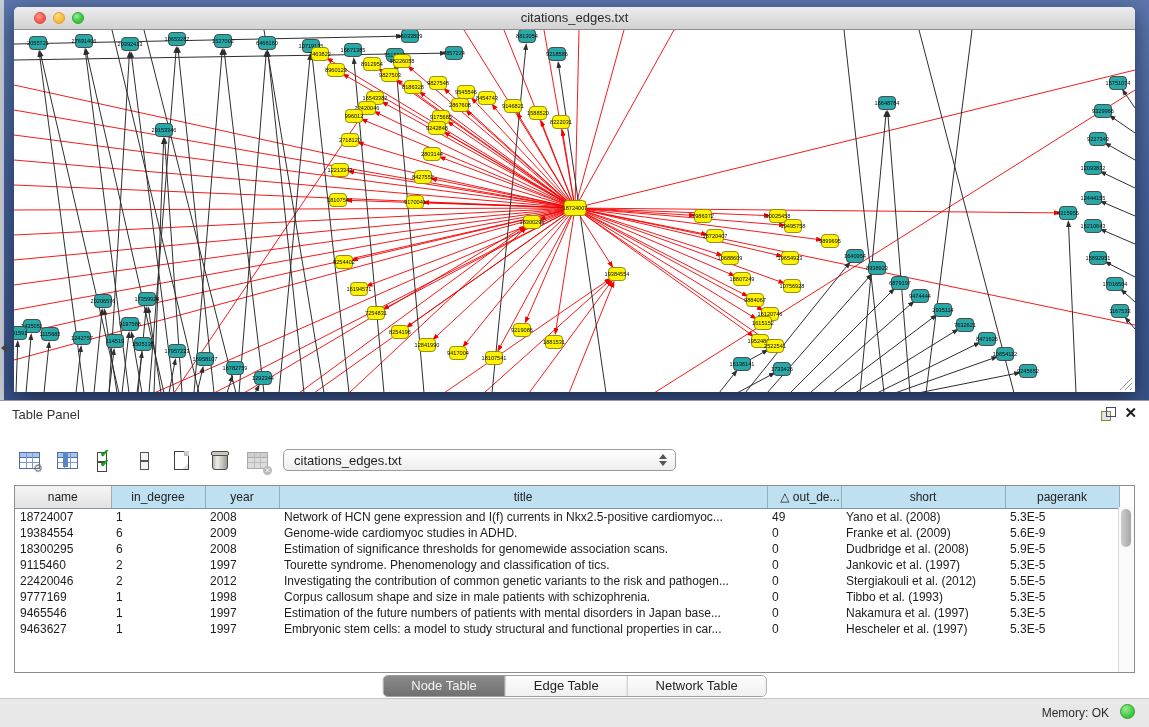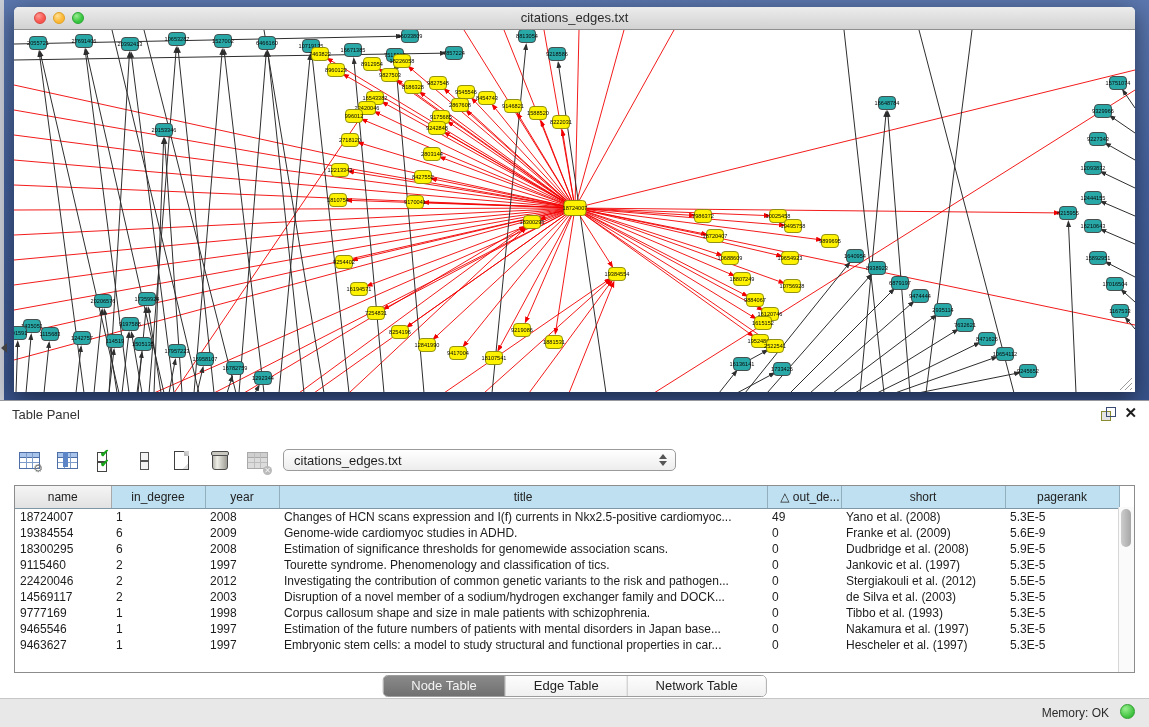--- a/index.html
+++ b/index.html
@@ -766,21 +766,21 @@
               <th class=" sorted">△ out_de...</th>
               <th>short</th>
               <th>pagerank</th>
             </tr>
           </thead>
         <tbody id="tbody">
             <tr>
               <td>18724007</td>
               <td>1</td>
               <td>2008</td>
-              <td>Changes of HCN scans expression and I(f) currents in Nkx2.5-positive cardiomyoc...</td>
+              <td>Network of HCN gene expression and I(f) currents in Nkx2.5-positive cardiomyoc...</td>
               <td>49</td>
               <td>Yano et al. (2008)</td>
               <td>5.3E-5</td>
             </tr>
             <tr>
               <td>19384554</td>
               <td>6</td>
               <td>2009</td>
               <td>Genome-wide cardiomyoc studies in ADHD.</td>
               <td>0</td>
@@ -808,29 +808,20 @@
             <tr>
               <td>22420046</td>
               <td>2</td>
               <td>2012</td>
               <td>Investigating the contribution of common genetic variants to the risk and pathogen...</td>
               <td>0</td>
               <td>Stergiakouli et al. (2012)</td>
               <td>5.5E-5</td>
             </tr>
             <tr>
-              <td>14569117</td>
-              <td>2</td>
-              <td>2003</td>
-              <td>Disruption of a novel member of a sodium/hydrogen exchanger family and DOCK...</td>
-              <td>0</td>
-              <td>de Silva et al. (2003)</td>
-              <td>5.3E-5</td>
-            </tr>
-            <tr>
               <td>9777169</td>
               <td>1</td>
               <td>1998</td>
               <td>Corpus callosum shape and size in male patients with schizophrenia.</td>
               <td>0</td>
               <td>Tibbo et al. (1993)</td>
               <td>5.3E-5</td>
             </tr>
             <tr>
               <td>9465546</td>

